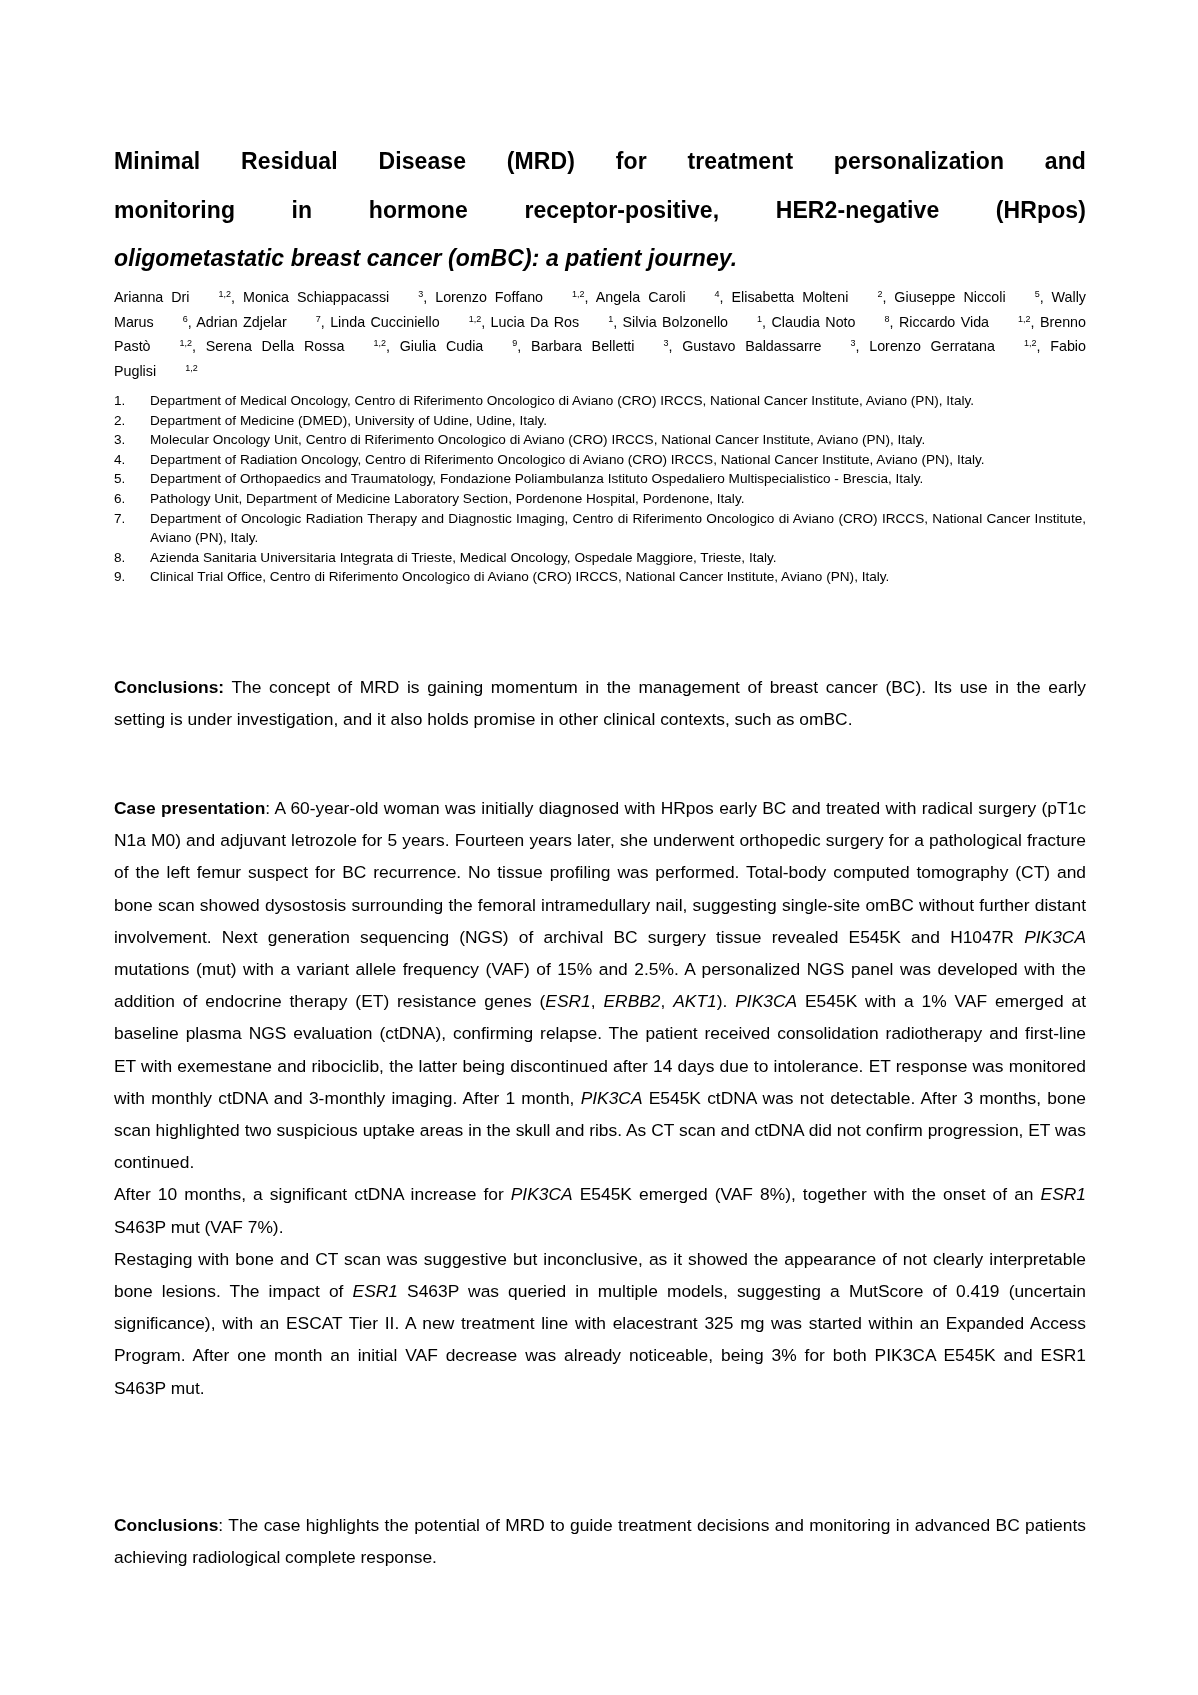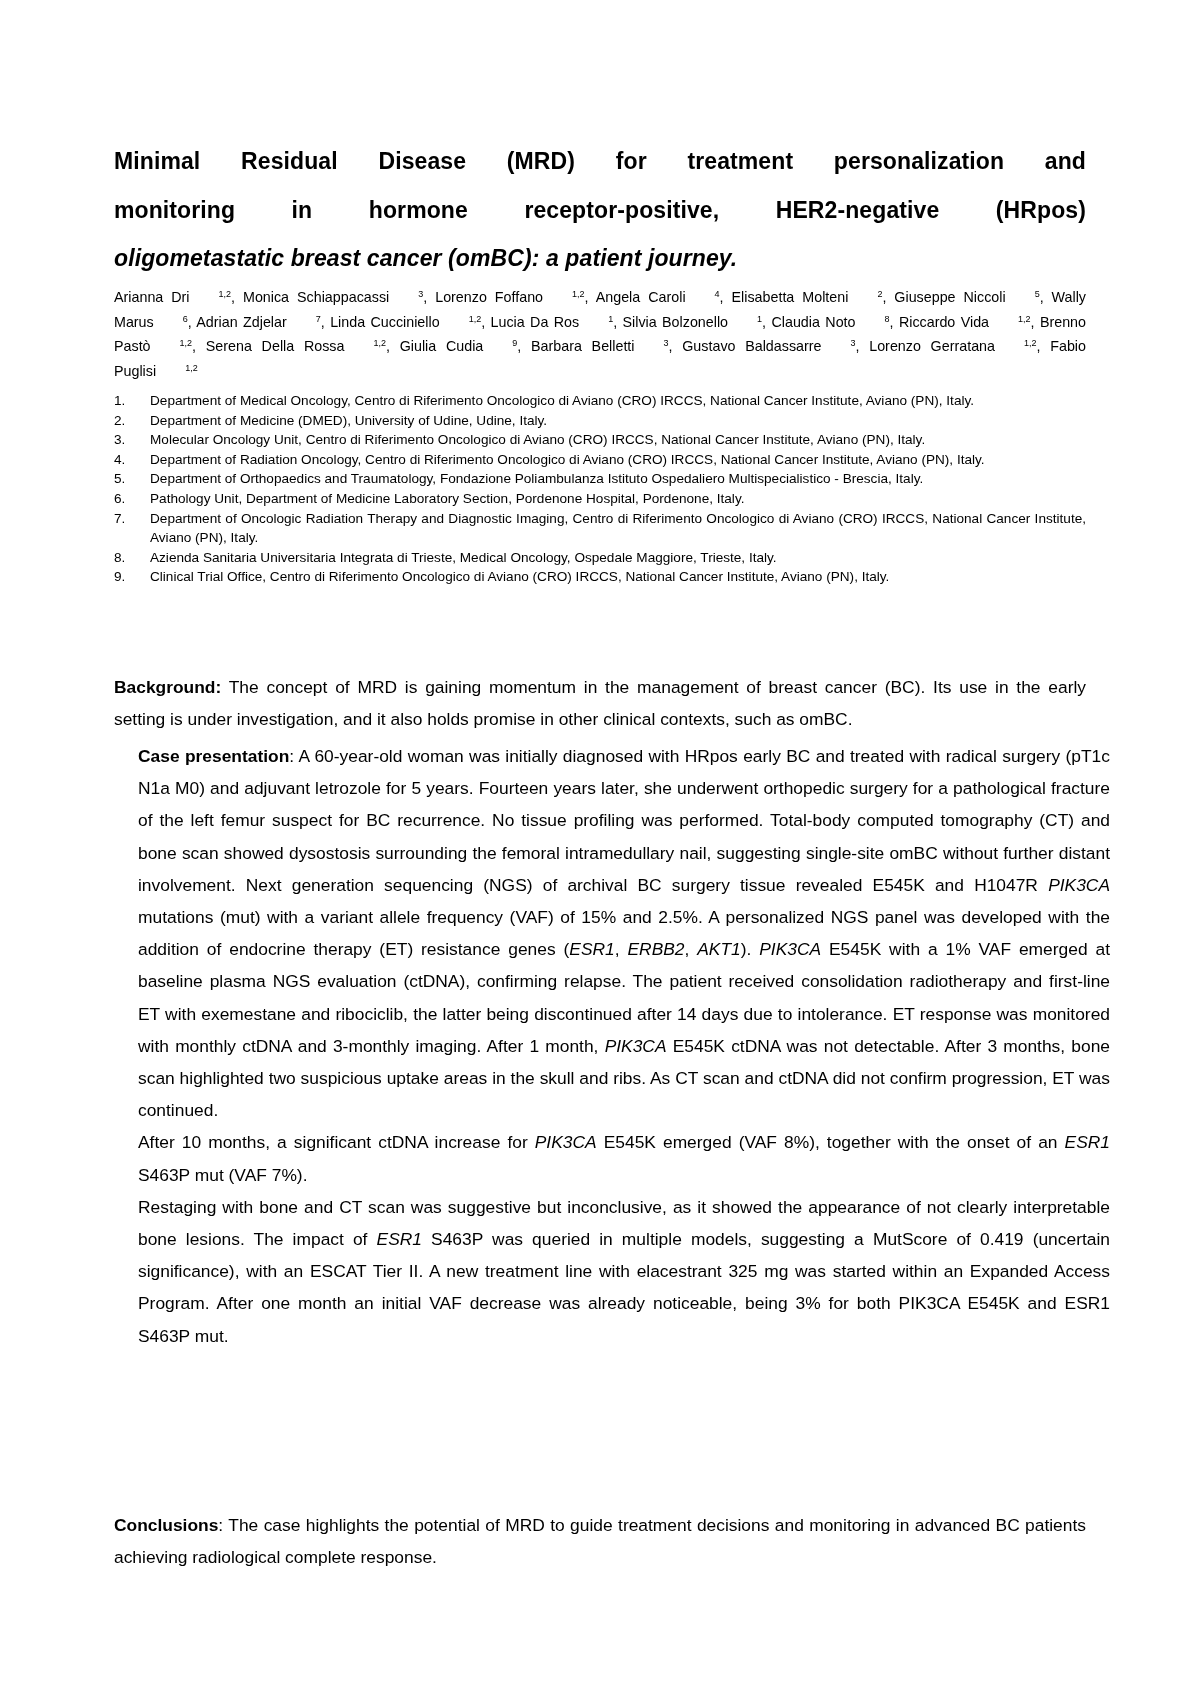--- a/index.html
+++ b/index.html
@@ -11,21 +11,21 @@
   .authors { position: absolute; left: 0; top: 285px; width: 972px; font-size: 14.3px; line-height: 24.5px; text-align: justify; }
   .authors sup { font-size: 9px; vertical-align: 5px; line-height: 0; padding-left: 29px; }
   .affils { position: absolute; left: 0; top: 391px; width: 972px; margin: 0; padding: 0; list-style: none; font-size: 13.6px; line-height: 19.6px; }
   .affils li { position: relative; padding-left: 36px; text-align: justify; }
   .affils .num { position: absolute; left: 0; top: 0; }
   .section { position: absolute; left: 0; width: 972px; font-size: 17.4px; line-height: 32.2px; text-align: justify; }
   .section .lbl { font-weight: bold; }
   .section i { font-style: italic; }
   .para { display: block; }
   #bg { top: 671px; }
-  #case { top: 740px; margin-left: 24px; }
+  #case { top: 792px; }
   #concl { top: 1509px; }
 </style>
 </head>
 <body>
 
 <div class="page">
 
   <h1 class="title" style="margin:0;">
     <span class="ln">Minimal Residual Disease (MRD) for treatment personalization and</span>
     <span class="ln">monitoring in hormone receptor-positive, HER2-negative (HRpos)</span>
@@ -40,21 +40,21 @@
       <li><span class="num">3.</span><span>Molecular Oncology Unit, Centro di Riferimento Oncologico di Aviano (CRO) IRCCS, National Cancer Institute, Aviano (PN), Italy.</span></li>
       <li><span class="num">4.</span><span>Department of Radiation Oncology, Centro di Riferimento Oncologico di Aviano (CRO) IRCCS, National Cancer Institute, Aviano (PN), Italy.</span></li>
       <li><span class="num">5.</span><span>Department of Orthopaedics and Traumatology, Fondazione Poliambulanza Istituto Ospedaliero Multispecialistico - Brescia, Italy.</span></li>
       <li><span class="num">6.</span><span>Pathology Unit, Department of Medicine Laboratory Section, Pordenone Hospital, Pordenone, Italy.</span></li>
       <li><span class="num">7.</span><span>Department of Oncologic Radiation Therapy and Diagnostic Imaging, Centro di Riferimento Oncologico di Aviano (CRO) IRCCS, National Cancer Institute, Aviano (PN), Italy.</span></li>
       <li><span class="num">8.</span><span>Azienda Sanitaria Universitaria Integrata di Trieste, Medical Oncology, Ospedale Maggiore, Trieste, Italy.</span></li>
       <li><span class="num">9.</span><span>Clinical Trial Office, Centro di Riferimento Oncologico di Aviano (CRO) IRCCS, National Cancer Institute, Aviano (PN), Italy.</span></li>
     </ol>
 
   <div class="section" id="bg">
-    <span class="lbl">Background:</span><span> The concept of MRD is gaining momentum in the management of breast cancer (BC). Its use in the early setting is under investigation, and it also holds promise in other clinical contexts, such as omBC.</span>
+    <span class="lbl">Conclusions:</span><span> The concept of MRD is gaining momentum in the management of breast cancer (BC). Its use in the early setting is under investigation, and it also holds promise in other clinical contexts, such as omBC.</span>
   </div>
 
   <div class="section" id="case">
     <span class="para"><span class="lbl">Case presentation</span><span id="case-p1"><span>: A 60-year-old woman was initially diagnosed with HRpos early BC and treated with radical surgery (pT1c N1a M0) and adjuvant letrozole for 5 years. Fourteen years later, she underwent orthopedic surgery for a pathological fracture of the left femur suspect for BC recurrence. No tissue profiling was performed. Total-body computed tomography (CT) and bone scan showed dysostosis surrounding the femoral intramedullary nail, suggesting single-site omBC without further distant involvement. Next generation sequencing (NGS) of archival BC surgery tissue revealed E545K and H1047R </span><i>PIK3CA</i><span> mutations (mut) with a variant allele frequency (VAF) of 15% and 2.5%. A personalized NGS panel was developed with the addition of endocrine therapy (ET) resistance genes (</span><i>ESR1</i><span>, </span><i>ERBB2</i><span>, </span><i>AKT1</i><span>). </span><i>PIK3CA</i><span> E545K with a 1% VAF emerged at baseline plasma NGS evaluation (ctDNA), confirming relapse. The patient received consolidation radiotherapy and first-line ET with exemestane and ribociclib, the latter being discontinued after 14 days due to intolerance. ET response was monitored with monthly ctDNA and 3-monthly imaging. After 1 month, </span><i>PIK3CA</i><span> E545K ctDNA was not detectable. After 3 months, bone scan highlighted two suspicious uptake areas in the skull and ribs. As CT scan and ctDNA did not confirm progression, ET was continued.</span></span></span>
     <span class="para" id="case-p2"><span>After 10 months, a significant ctDNA increase for </span><i>PIK3CA</i><span> E545K emerged (VAF 8%), together with the onset of an </span><i>ESR1</i><span> S463P mut (VAF 7%).</span></span>
     <span class="para" id="case-p3"><span>Restaging with bone and CT scan was suggestive but inconclusive, as it showed the appearance of not clearly interpretable bone lesions. The impact of </span><i>ESR1</i><span> S463P was queried in multiple models, suggesting a MutScore of 0.419 (uncertain significance), with an ESCAT Tier II. A new treatment line with elacestrant 325 mg was started within an Expanded Access Program. After one month an initial VAF decrease was already noticeable, being 3% for both PIK3CA E545K and ESR1 S463P mut.</span></span>
   </div>
 
   <div class="section" id="concl">
     <span class="lbl">Conclusions</span><span>: The case highlights the potential of MRD to guide treatment decisions and monitoring in advanced BC patients achieving radiological complete response.</span>

